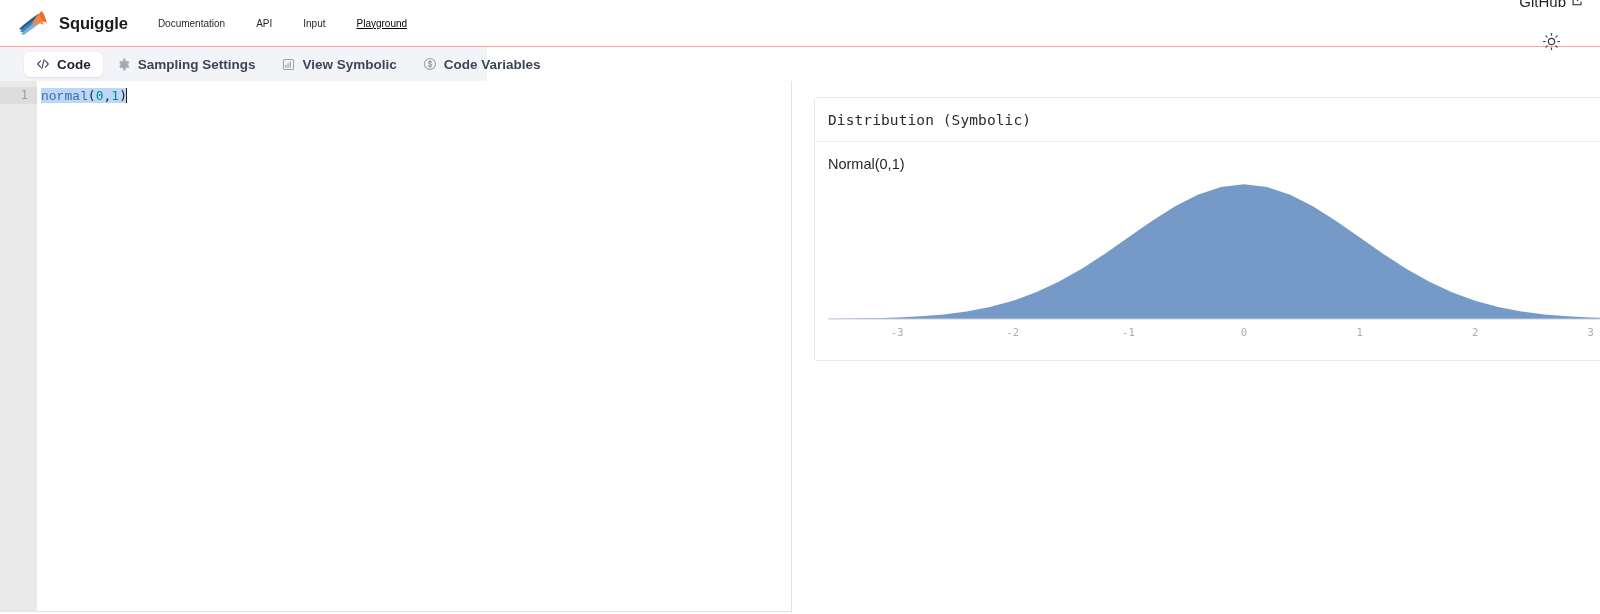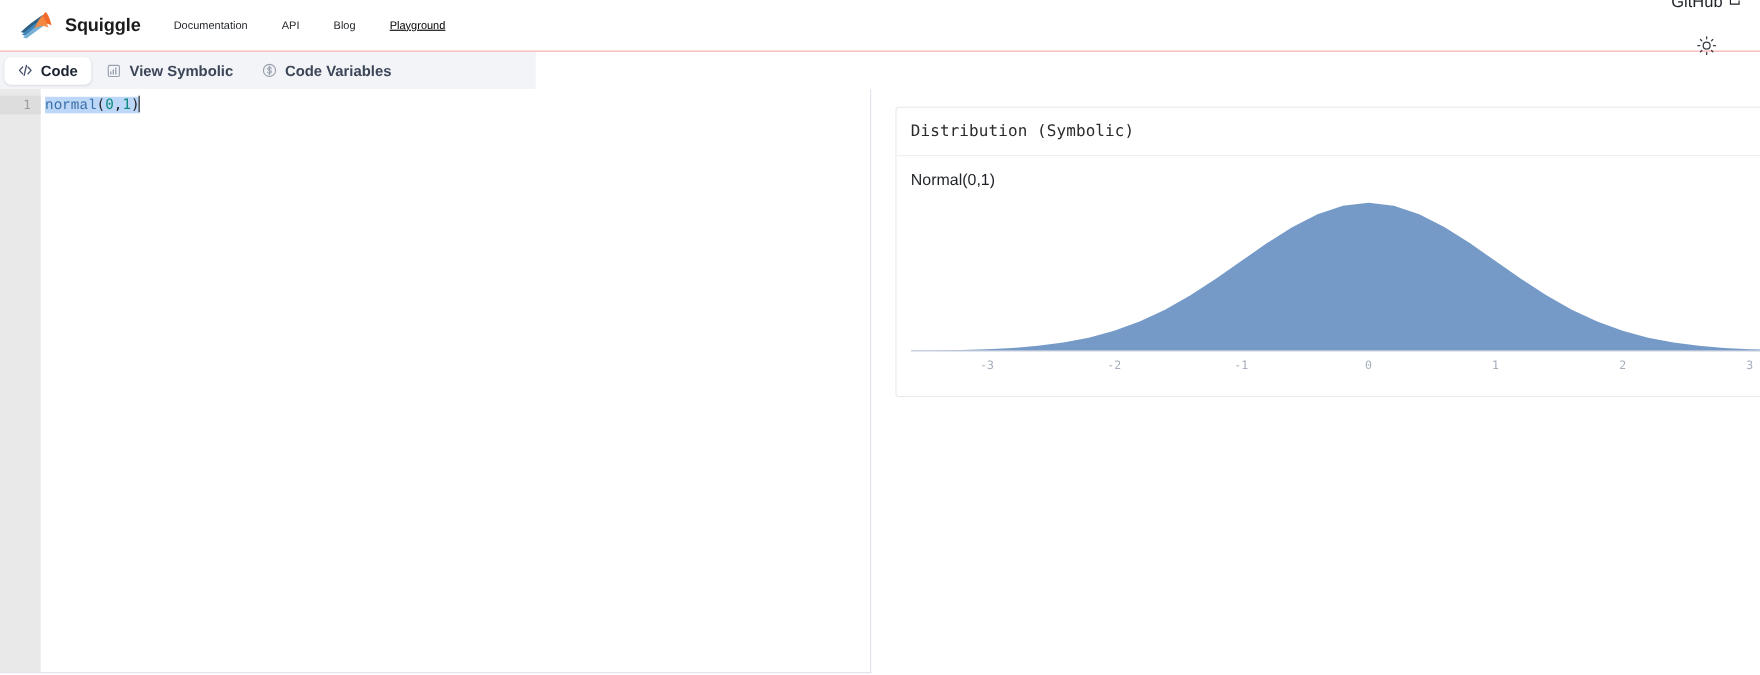--- a/index.html
+++ b/index.html
@@ -60,21 +60,21 @@
     cursor: pointer; display: flex; align-items: center;
   }
 
   
   .tabbar {
     height: 34px;
     display: flex;
     align-items: center;
     background: #f2f4f8;
     width: 487px;
-    padding-left: 4px;
+    padding-left: 24px;
     gap: 2px;
   }
   .tab {
     display: flex;
     align-items: center;
     gap: 7px;
     height: 25px;
     padding: 0 12px;
     border-radius: 6px;
     font-size: 13.5px;
@@ -210,21 +210,21 @@
         <path d="M17 13 C19 8 21 3 23.5 1 C26 3 27.5 8 29 13 C26 11 22 11 17 13 Z" fill="#f06a29"></path>
         <path d="M13 16 C15.5 11 18 6 20.5 4 C23 7 24.5 11 26 15 C22 13 18 13 13 16 Z" fill="#f4893f" opacity="0.95"></path>
       </svg>
     </span>
     <span class="brand-name">Squiggle</span>
   </a>
 
   <nav class="nav-links">
     <a class="nav-link" href="#">Documentation</a>
     <a class="nav-link" href="#">API</a>
-    <a class="nav-link" href="#">Blog</a>
+    <a class="nav-link" href="#">Input</a>
     <a class="nav-link active" href="#">Playground</a>
   </nav>
 
   <div class="nav-right">
     <a class="gh-link" href="#">
       <span>GitHub</span>
       <span>
         <svg width="13" height="13" viewBox="0 0 16 16" fill="none" stroke="#1f2328" stroke-width="1.3">
           <path d="M9.5 2.2H13.8V6.5"></path>
           <path d="M13.6 2.4L7.6 8.4"></path>
@@ -256,20 +256,29 @@
     <span class="tab-icon">
       <svg width="14" height="14" viewBox="0 0 16 16" fill="none" stroke="currentColor" stroke-width="1.4" stroke-linecap="round" stroke-linejoin="round">
         <path d="M5.2 4.4L2 8l3.2 3.6"></path>
         <path d="M10.8 4.4L14 8l-3.2 3.6"></path>
         <path d="M9.2 2.9L6.8 13.1"></path>
       </svg>
     </span>
     <span>Code</span>
   </button>
 
+  <button class="tab">
+    <span class="tab-icon">
+      <svg width="13" height="13" viewBox="0 0 16 16" fill="currentColor">
+        <path d="M8 5.3A2.7 2.7 0 1 0 8 10.7 2.7 2.7 0 0 0 8 5.3zm0 4.1A1.4 1.4 0 1 1 8 6.6a1.4 1.4 0 0 1 0 2.8z"></path>
+        <path d="M14 8c0-.4 0-.7-.1-1.1l1.3-1-1.3-2.3-1.6.5c-.5-.4-1.1-.8-1.8-1L10.2.5H7.6L7.4 3.1c-.6.2-1.2.6-1.8 1l-1.6-.5L2.8 5.9l1.3 1C4 7.3 4 7.6 4 8s0 .7.1 1.1l-1.3 1 1.3 2.3 1.6-.5c.5.4 1.1.8 1.8 1l.2 2.6h2.6l.2-2.6c.6-.2 1.2-.6 1.8-1l1.6.5 1.3-2.3-1.3-1c0-.4.1-.7.1-1.1z" opacity="0.85"></path>
+      </svg>
+    </span>
+    <span>Sampling Settings</span>
+  </button>
 
   <button class="tab">
     <span class="tab-icon">
       <svg width="13" height="13" viewBox="0 0 16 16" fill="none" stroke="currentColor" stroke-width="1.3">
         <rect x="1.8" y="1.8" width="12.4" height="12.4" rx="1.4"></rect>
         <path d="M4.6 11.4V9.2M7.4 11.4V6.8M10.2 11.4V4.6" stroke-width="1.5" stroke-linecap="round"></path>
       </svg>
     </span>
     <span>View Symbolic</span>
   </button>

